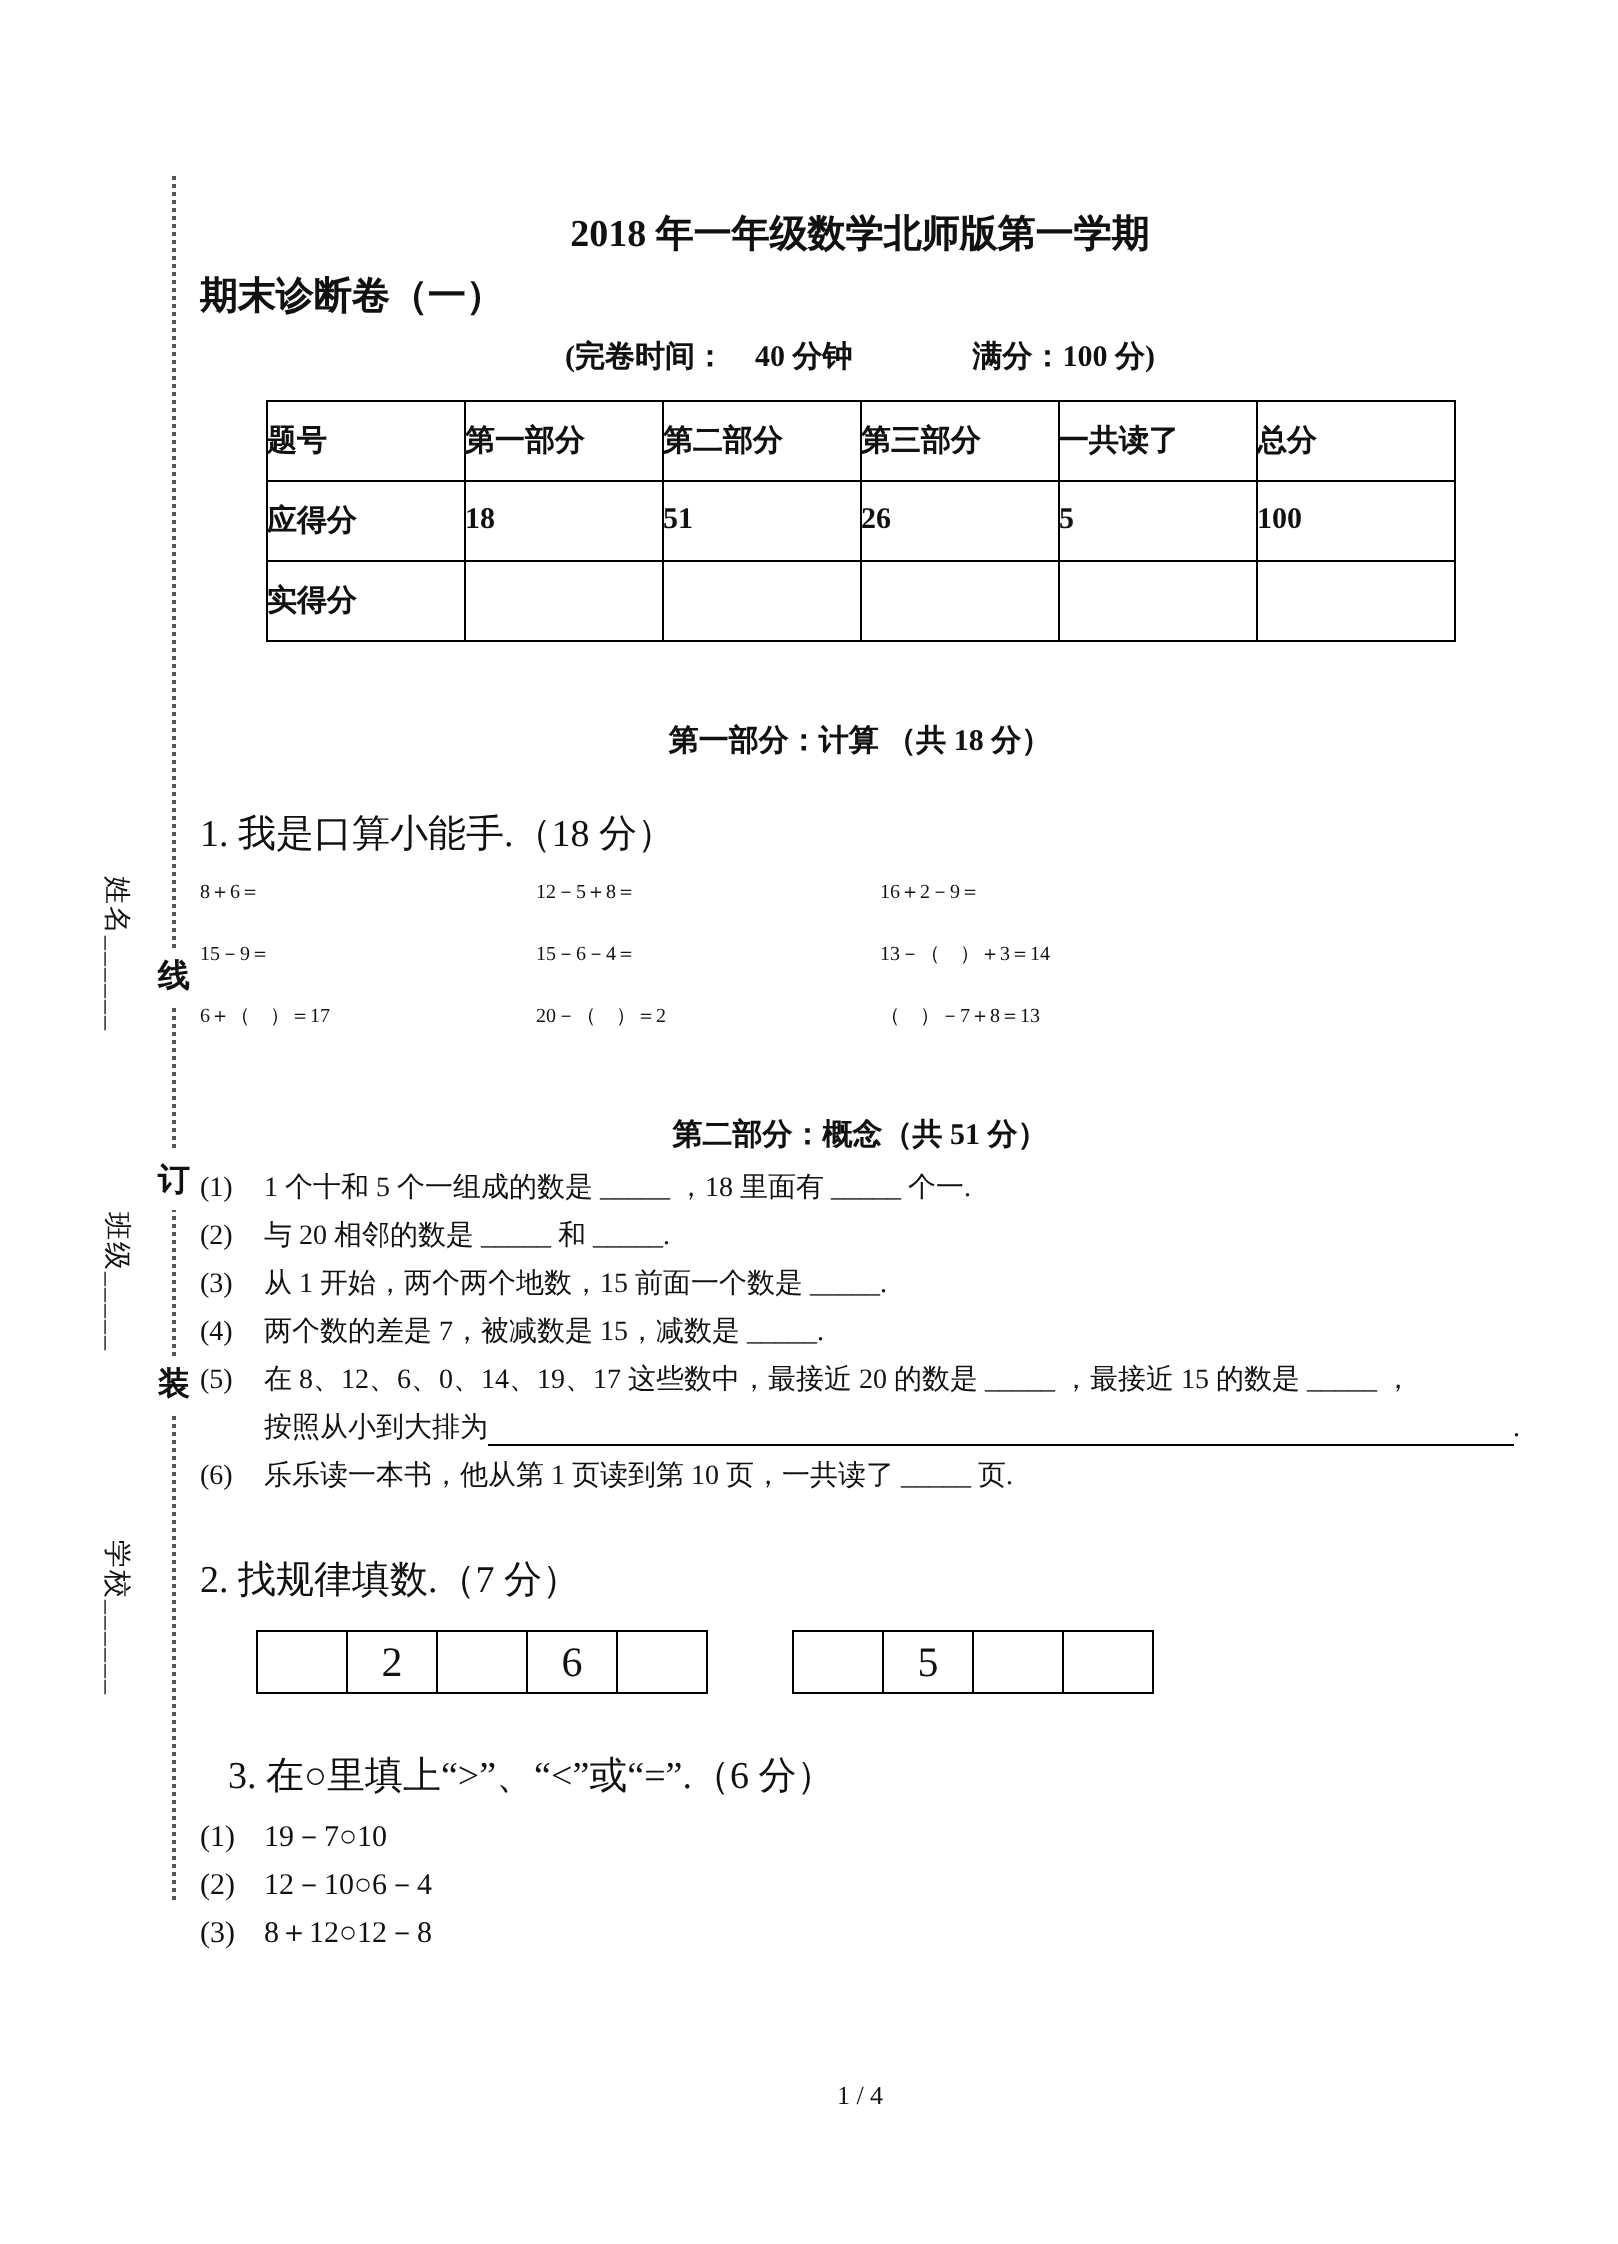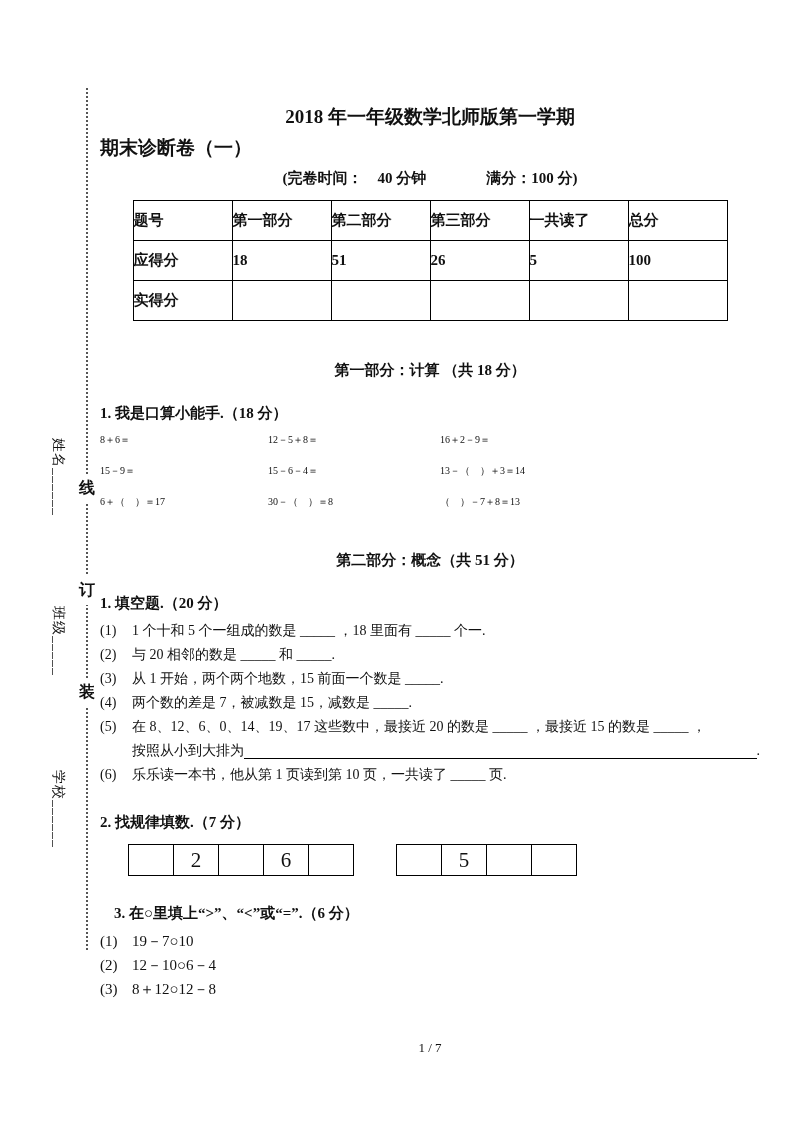--- a/index.html
+++ b/index.html
@@ -26,21 +26,21 @@
   .meta     { margin-top:8px;  text-align:center; font-size:15px; font-weight:bold; }
 
   table.score { border-collapse:collapse; margin:12px auto 0; }
   table.score td { border:1px solid #000; width:99px; height:40px; text-align:left;
                    vertical-align:middle; font-size:15px; font-weight:bold; }
 
   .sec-heading { text-align:center; font-weight:bold; font-size:15px; }
   .sec1 { margin-top:40px; }
   .sec2 { margin-top:40px; }
 
-  .q-title { font-weight:bold; font-size:15px; }
+  .q-title { font-weight:normal; font-size:19px; }
   .q1-title { margin-top:24px; }
   .q2-title { margin-top:24px; }
   .q3-title { margin-top:26px; }
   .q4-title { margin-top:28px;margin-left:14px; }
 
   .calc-grid { display:grid; grid-template-columns:168px 172px 1fr; row-gap:13px;
                margin-top:8px; font-size:10px; line-height:18px; }
 
   .fill-items { margin-top:6px; font-size:14px; }
   .fill-item { display:flex; line-height:24px; }
@@ -114,27 +114,26 @@
 
     <div class="q-title q1-title">1. 我是口算小能手.（18 分）</div>
     <div class="calc-grid">
       <span>8＋6＝</span>
       <span>12－5＋8＝</span>
       <span>16＋2－9＝</span>
       <span>15－9＝</span>
       <span>15－6－4＝</span>
       <span>13－（　）＋3＝14</span>
       <span>6＋（　）＝17</span>
-      <span>30－（　）＝8</span>
+      <span>20－（　）＝2</span>
       <span>（　）－7＋8＝13</span>
     </div>
 
     <div class="sec-heading sec2">第二部分：概念（共 51 分）</div>
 
-    <div class="q-title q2-title">1. 填空题.（20 分）</div>
     <div class="fill-items">
       <div class="fill-item">
         <span class="num">(1)</span>
         <span class="txt">1 个十和 5 个一组成的数是 _____ ，18 里面有 _____ 个一.</span>
       </div>
       <div class="fill-item">
         <span class="num">(2)</span>
         <span class="txt">与 20 相邻的数是 _____ 和 _____.</span>
       </div>
       <div class="fill-item">
@@ -194,15 +193,15 @@
       <div class="cmp-item">
         <span class="num">(2)</span>
         <span class="txt">12－10○6－4</span>
       </div>
       <div class="cmp-item">
         <span class="num">(3)</span>
         <span class="txt">8＋12○12－8</span>
       </div>
     </div>
 
-    <div class="footer">1 / 7</div>
+    <div class="footer">1 / 4</div>
   </div>
 </div>
 
 </body></html>

